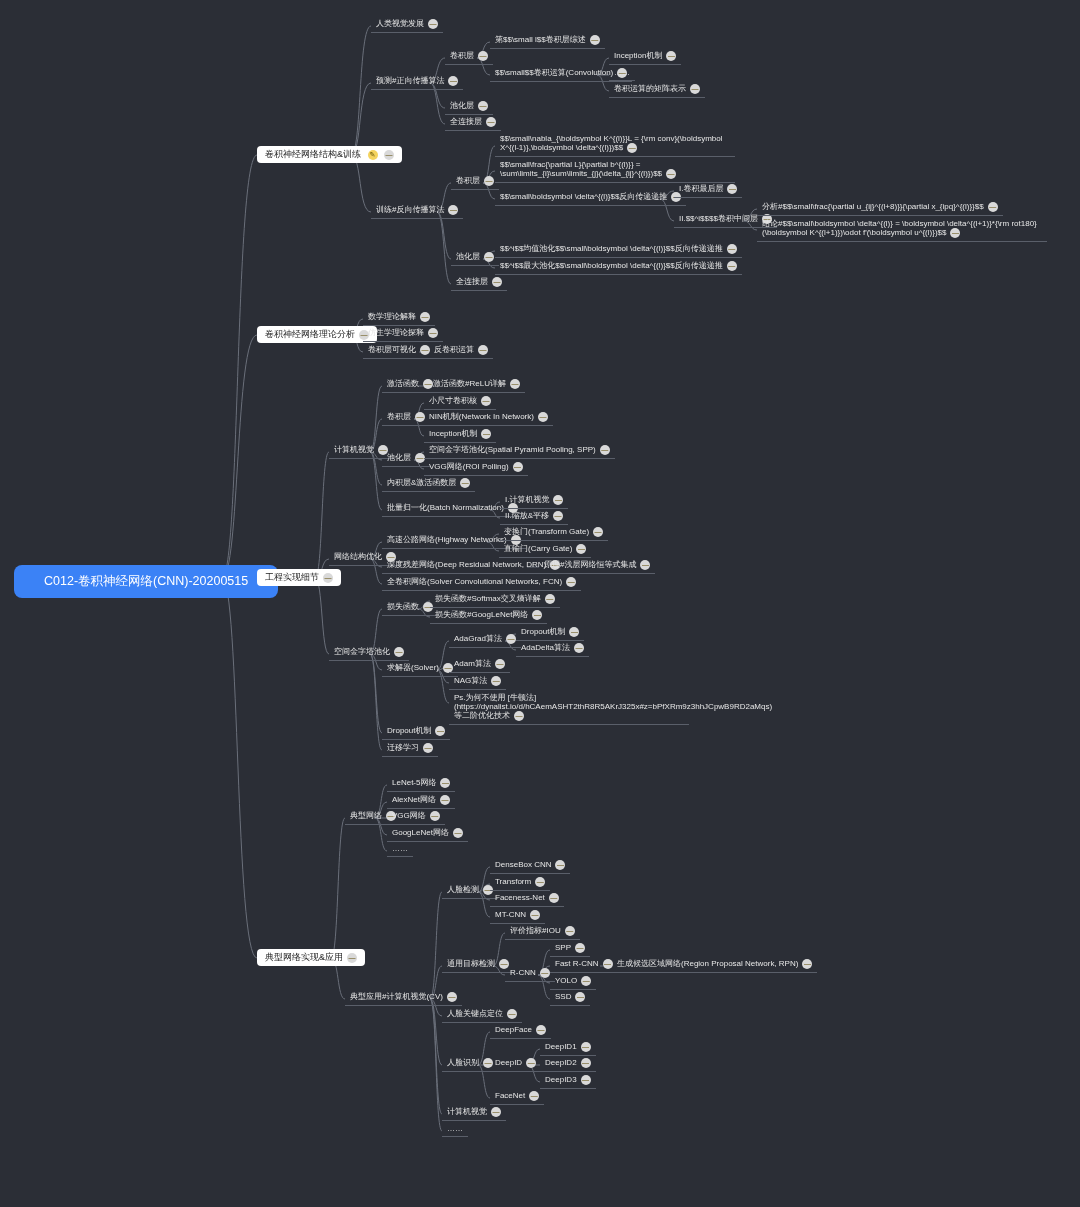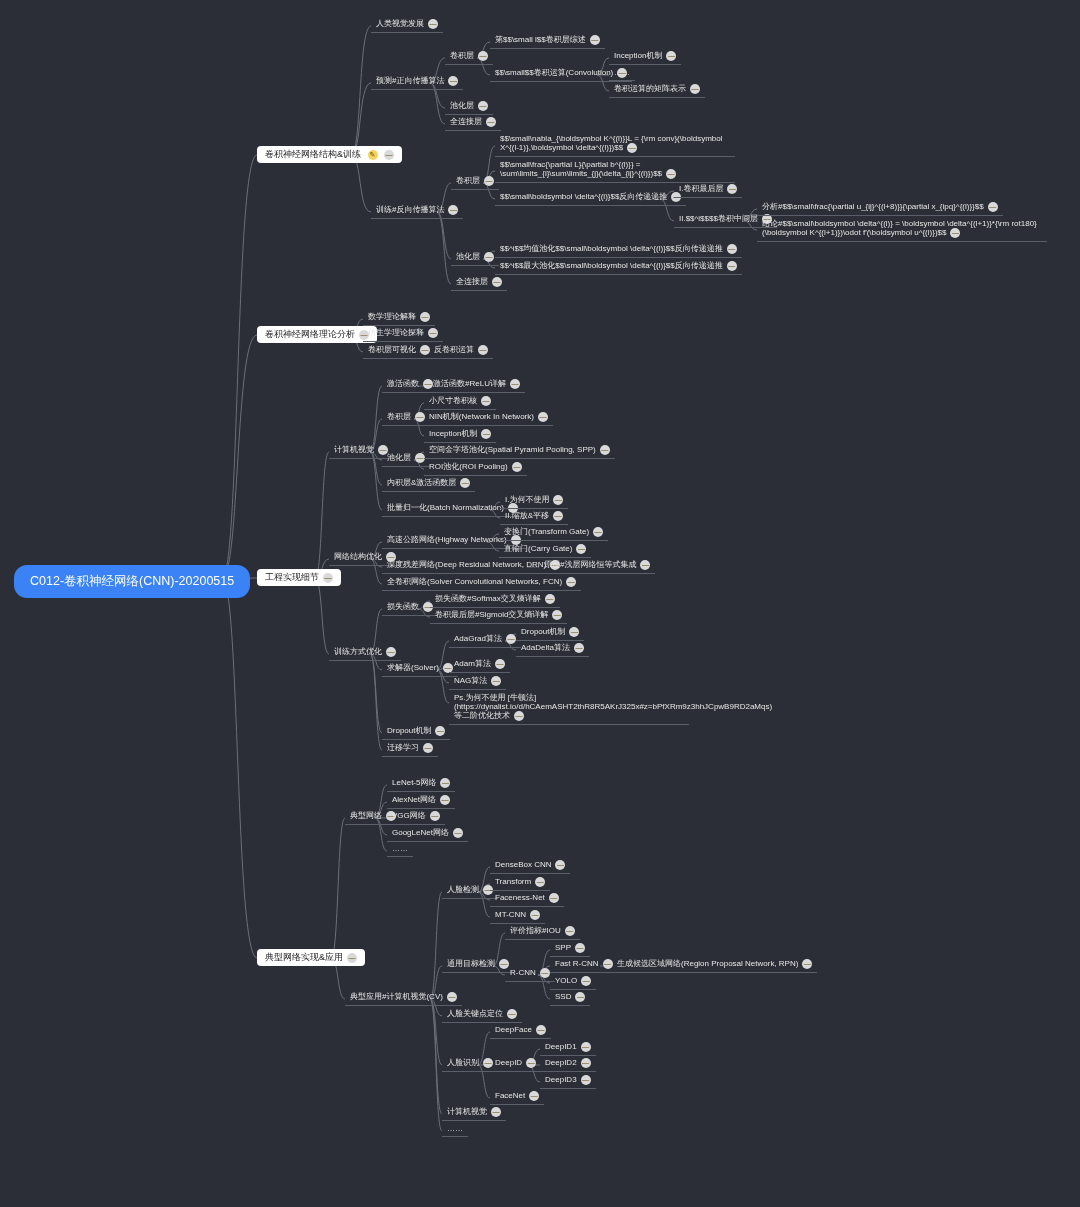--- a/index.html
+++ b/index.html
@@ -20,22 +20,22 @@
     padding: 2px 5px 3px 5px;
     line-height: 1.15;
     border-bottom: 1px solid #5a5f6a;
   }
   .node.multi { white-space: normal; max-width: 230px; }
   .root {
     position: absolute;
     background: #3b82f6;
     color: #ffffff;
     font-size: 12.5px;
-    padding: 8px 16px;
-    border-radius: 13px;
+    padding: 8px 30px;
+    border-radius: 8px;
     border-bottom: none;
     white-space: nowrap;
   }
   .box {
     background: #ffffff;
     color: #222;
     border-radius: 4px;
     padding: 3px 8px;
     border-bottom: none;
     font-size: 9px;
@@ -233,38 +233,38 @@
 <div class="node box" style="left:257px; top:569px;"><span>工程实现细节</span><span class="dot">—</span></div>
 <div class="node" style="left:329px; top:443px;"><span>计算机视觉</span><span class="dot">—</span></div>
 <div class="node" style="left:382px; top:377px;"><span>激活函数</span><span class="dot">—</span></div>
 <div class="node" style="left:428px; top:377px;"><span>激活函数#ReLU详解</span><span class="dot">—</span></div>
 <div class="node" style="left:382px; top:410px;"><span>卷积层</span><span class="dot">—</span></div>
 <div class="node" style="left:424px; top:394px;"><span>小尺寸卷积核</span><span class="dot">—</span></div>
 <div class="node" style="left:424px; top:410px;"><span>NIN机制(Network In Network)</span><span class="dot">—</span></div>
 <div class="node" style="left:424px; top:427px;"><span>Inception机制</span><span class="dot">—</span></div>
 <div class="node" style="left:382px; top:451px;"><span>池化层</span><span class="dot">—</span></div>
 <div class="node" style="left:424px; top:443px;"><span>空间金字塔池化(Spatial Pyramid Pooling, SPP)</span><span class="dot">—</span></div>
-<div class="node" style="left:424px; top:460px;"><span>ROI池化(ROI Pooling)</span><span class="dot">—</span></div>
+<div class="node" style="left:424px; top:460px;"><span>VGG网络(ROI Polling)</span><span class="dot">—</span></div>
 <div class="node" style="left:382px; top:476px;"><span>内积层&amp;激活函数层</span><span class="dot">—</span></div>
 <div class="node" style="left:382px; top:501px;"><span>批量归一化(Batch Normalization)</span><span class="dot">—</span></div>
-<div class="node" style="left:500px; top:493px;"><span>I.为何不使用</span><span class="dot">—</span></div>
+<div class="node" style="left:500px; top:493px;"><span>I.计算机视觉</span><span class="dot">—</span></div>
 <div class="node" style="left:500px; top:509px;"><span>II.缩放&amp;平移</span><span class="dot">—</span></div>
 
 <div class="node" style="left:329px; top:550px;"><span>网络结构优化</span><span class="dot">—</span></div>
 <div class="node" style="left:382px; top:533px;"><span>高速公路网络(Highway Networks)</span><span class="dot">—</span></div>
 <div class="node" style="left:499px; top:525px;"><span>变换门(Transform Gate)</span><span class="dot">—</span></div>
 <div class="node" style="left:499px; top:542px;"><span>直输门(Carry Gate)</span><span class="dot">—</span></div>
 <div class="node" style="left:382px; top:558px;"><span>深度残差网络(Deep Residual Network, DRN)</span><span class="dot">—</span></div>
 <div class="node" style="left:539px; top:558px;"><span>原理#浅层网络恒等式集成</span><span class="dot">—</span></div>
 <div class="node" style="left:382px; top:575px;"><span>全卷积网络(Solver Convolutional Networks, FCN)</span><span class="dot">—</span></div>
 
-<div class="node" style="left:329px; top:645px;"><span>训练方式优化</span><span class="dot">—</span></div>
+<div class="node" style="left:329px; top:645px;"><span>空间金字塔池化</span><span class="dot">—</span></div>
 <div class="node" style="left:382px; top:600px;"><span>损失函数</span><span class="dot">—</span></div>
 <div class="node" style="left:430px; top:592px;"><span>损失函数#Softmax交叉熵详解</span><span class="dot">—</span></div>
-<div class="node" style="left:430px; top:608px;"><span>卷积最后层#Sigmoid交叉熵详解</span><span class="dot">—</span></div>
+<div class="node" style="left:430px; top:608px;"><span>损失函数#GoogLeNet网络</span><span class="dot">—</span></div>
 <div class="node" style="left:382px; top:661px;"><span>求解器(Solver)</span><span class="dot">—</span></div>
 <div class="node" style="left:449px; top:632px;"><span>AdaGrad算法</span><span class="dot">—</span></div>
 <div class="node" style="left:516px; top:625px;"><span>Dropout机制</span><span class="dot">—</span></div>
 <div class="node" style="left:516px; top:641px;"><span>AdaDelta算法</span><span class="dot">—</span></div>
 <div class="node" style="left:449px; top:657px;"><span>Adam算法</span><span class="dot">—</span></div>
 <div class="node" style="left:449px; top:674px;"><span>NAG算法</span><span class="dot">—</span></div>
 <div class="node multi" style="left:449px; top:691px; max-width:230px;"><span>Ps.为何不使用 [牛顿法](https://dynalist.io/d/hCAemASHT2thR8R5AKrJ325x#z=bPfXRm9z3hhJCpwB9RD2aMqs) 等二阶优化技术</span><span class="dot">—</span></div>
 <div class="node" style="left:382px; top:724px;"><span>Dropout机制</span><span class="dot">—</span></div>
 <div class="node" style="left:382px; top:741px;"><span>迁移学习</span><span class="dot">—</span></div>
 

